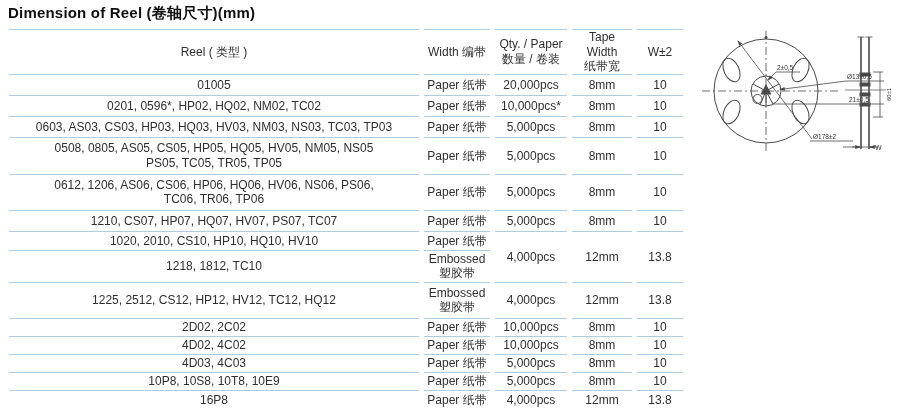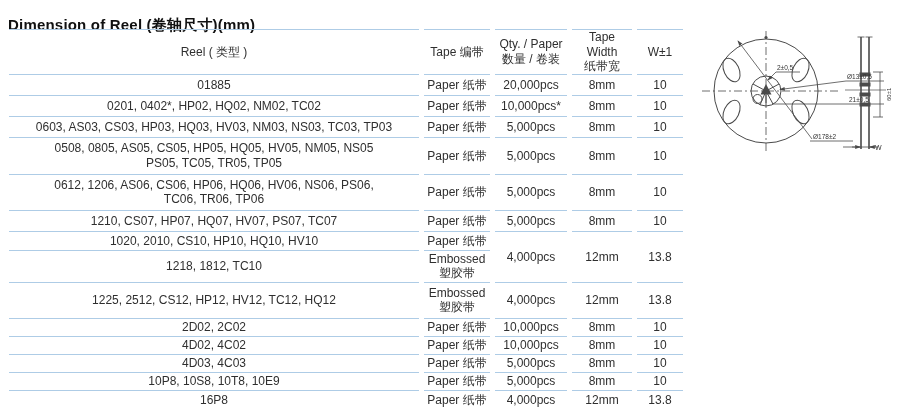--- a/index.html
+++ b/index.html
@@ -7,21 +7,21 @@
     --txt:#2f2f2f;
     --draw:#4a4a4a;
   }
   html,body{margin:0;padding:0;}
   body{
     width:900px;height:410px;position:relative;overflow:hidden;
     background:#ffffff;color:var(--txt);
     font-family:"Liberation Sans",sans-serif;
   }
   .title{
-    position:absolute;left:8px;top:16px;
+    position:absolute;left:8px;top:4px;
     font-size:15px;font-weight:bold;color:#101010;letter-spacing:.2px;
   }
   .tbl-wrap{position:absolute;left:4px;top:29px;}
   table{border-collapse:separate;border-spacing:5px 0;table-layout:fixed;}
   th,td{
     font-size:12px;font-weight:normal;text-align:center;vertical-align:middle;
     padding:0 2px;border-bottom:1px solid var(--blue);
     white-space:pre-line;line-height:1.22;overflow:hidden;
   }
   thead th{border-top:1px solid var(--blue);}
@@ -43,38 +43,38 @@
   <colgroup>
     <col class="c-type">
         <col class="c-tape">
         <col class="c-qty">
         <col class="c-tw">
         <col class="c-w">
   </colgroup>
   <thead>
     <tr style="height:30px">
       <th>Reel ( 类型 )</th>
-      <th>Tape 编带</th>
+      <th>Width 编带</th>
       <th>Qty. / Paper
 数量 / 卷装</th>
       <th>Tape Width
 纸带宽</th>
-      <th>W±1</th>
+      <th>W±2</th>
     </tr>
   </thead>
   <tbody>
     <tr style="height:21px">
-      <td>01885</td>
+      <td>01005</td>
       <td>Paper 纸带</td>
       <td>20,000pcs</td>
       <td>8mm</td>
       <td>10</td>
     </tr>
     <tr style="height:21px">
-      <td>0201, 0402*, HP02, HQ02, NM02, TC02</td>
+      <td>0201, 0596*, HP02, HQ02, NM02, TC02</td>
       <td>Paper 纸带</td>
       <td>10,000pcs*</td>
       <td>8mm</td>
       <td>10</td>
     </tr>
     <tr style="height:21px">
       <td>0603, AS03, CS03, HP03, HQ03, HV03, NM03, NS03, TC03, TP03</td>
       <td>Paper 纸带</td>
       <td>5,000pcs</td>
       <td>8mm</td>

